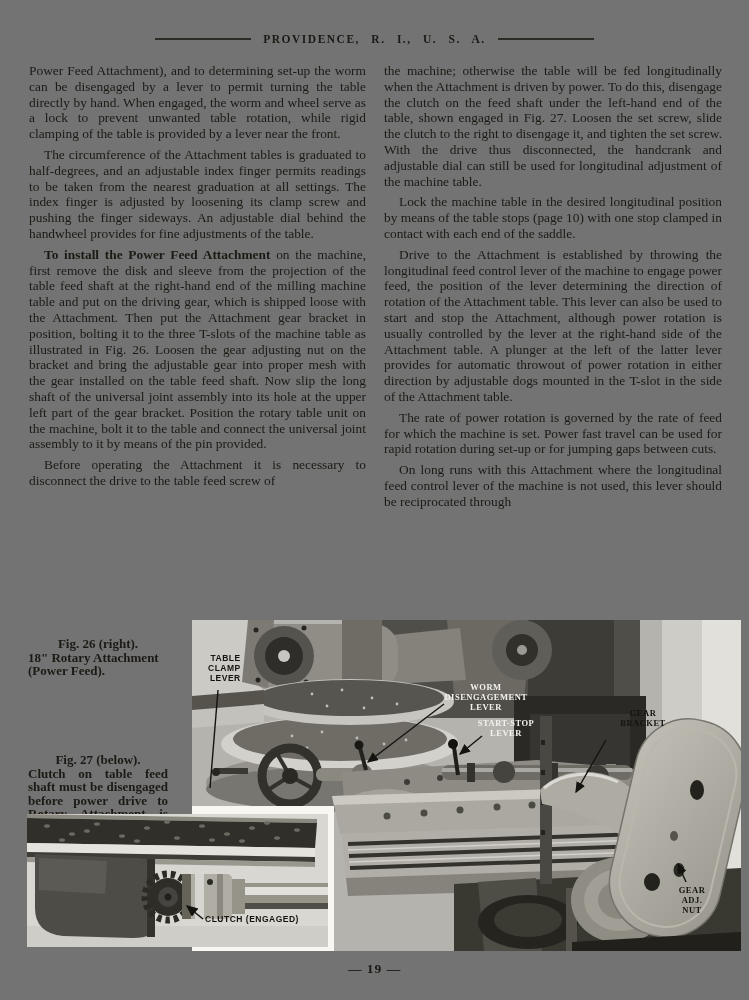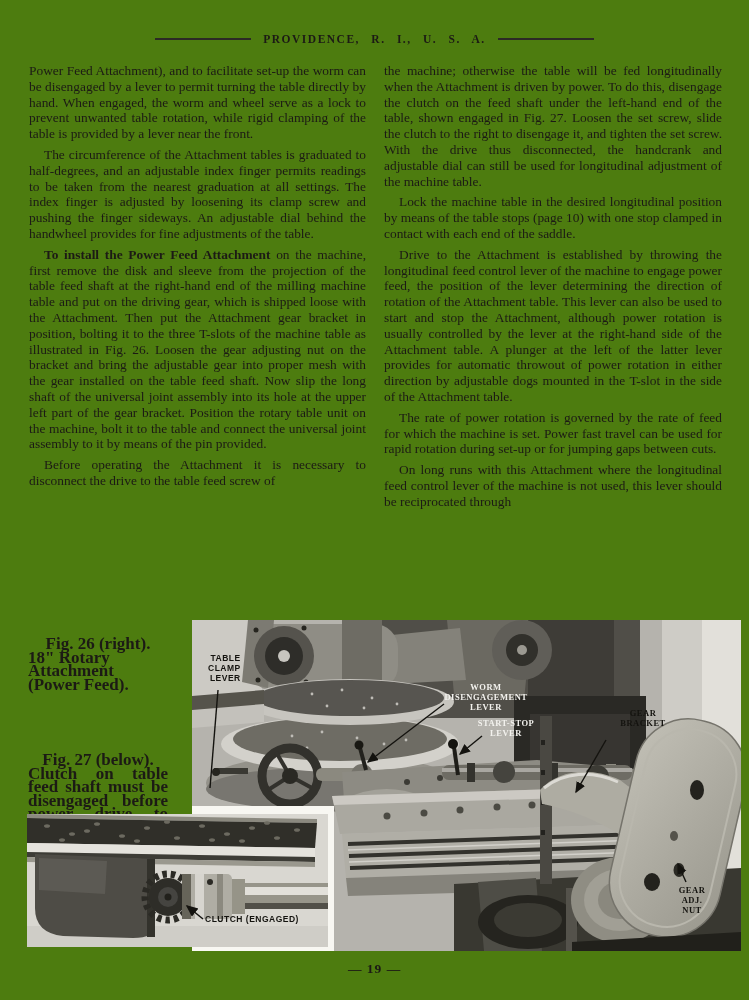--- a/index.html
+++ b/index.html
@@ -1,33 +1,33 @@
 <!DOCTYPE html>
 <html><head>
 <meta charset="utf-8">
 <style>
   html,body{margin:0;padding:0;}
   body{width:749px;height:1000px;position:relative;background:#e9e8e4;font-family:"Liberation Serif",serif;}
-  .page{position:absolute;left:0;top:0;width:749px;height:1000px;background:#4d7c0f;overflow:hidden;color:#1c1a15;}
+  .page{position:absolute;left:0;top:0;width:749px;height:1000px;background:#737373;overflow:hidden;color:#1c1a15;}
 
   
   .hdr{position:absolute;left:0;top:33px;width:749px;text-align:center;font-size:11.5px;font-weight:bold;letter-spacing:1.5px;word-spacing:7px;white-space:nowrap;}
   .hdr .rule{display:inline-block;width:96px;height:2px;background:#2c2a25;vertical-align:middle;margin:0 12px 2px 12px;}
 
   
   .col{position:absolute;top:63px;width:337px;text-align:justify;font-size:13.4px;line-height:15.8px;}
   .col-left{left:29px;}
   .col-right{left:384px;width:338px;}
   .col p{margin:0;}
   .col p + p{margin-top:5px;}
   .col p.indent{text-indent:15px;}
   .col b{font-weight:bold;}
 
   
-  .cap{position:absolute;left:28px;width:140px;font-size:17px;font-weight:bold;line-height:13.6px;}
+  .cap{position:absolute;left:28px;width:140px;font-size:13px;font-weight:bold;line-height:13.6px;}
   .cap .cap-title{text-align:center;}
   .cap .cap-body{text-align:justify;}
   #cap26{top:637px;}
   #cap27{top:753px;}
 
   
   .photo{position:absolute;overflow:hidden;}
   #fig26{left:192px;top:620px;width:549px;height:331px;}
   #fig27{left:27px;top:814px;width:301px;height:133px;padding-left:16px;}
   .photo svg{position:absolute;left:0;top:0;}
@@ -50,21 +50,21 @@
 </head>
 <body>
 
 <div class="page">
 
   <div class="hdr">
     <span class="rule"></span><span>PROVIDENCE, R. I., U. S. A.</span><span class="rule"></span>
   </div>
 
   <div class="col col-left" id="col-left">
-      <p>Power Feed Attachment), and to facilitate set-up the worm can be disengaged by a lever to permit turning the table directly by hand. When engaged, the worm and wheel serve as a lock to prevent unwanted table rotation, while rigid clamping of the table is provided by a lever near the front.</p>
+      <p>Power Feed Attachment), and to determining set-up the worm can be disengaged by a lever to permit turning the table directly by hand. When engaged, the worm and wheel serve as a lock to prevent unwanted table rotation, while rigid clamping of the table is provided by a lever near the front.</p>
       <p class="indent">The circumference of the Attachment tables is graduated to half-degrees, and an adjustable index finger permits readings to be taken from the nearest graduation at all settings. The index finger is adjusted by loosening its clamp screw and pushing the finger sideways. An adjustable dial behind the handwheel provides for fine adjustments of the table.</p>
       <p class="indent"><b>To install the Power Feed Attachment</b> on the machine, first remove the disk and sleeve from the projection of the table feed shaft at the right-hand end of the milling machine table and put on the driving gear, which is shipped loose with the Attachment. Then put the Attachment gear bracket in position, bolting it to the three T-slots of the machine table as illustrated in Fig. 26. Loosen the gear adjusting nut on the bracket and bring the adjustable gear into proper mesh with the gear installed on the table feed shaft. Now slip the long shaft of the universal joint assembly into its hole at the upper left part of the gear bracket. Position the rotary table unit on the machine, bolt it to the table and connect the universal joint assembly to it by means of the pin provided.</p>
       <p class="indent">Before operating the Attachment it is necessary to disconnect the drive to the table feed screw of</p>
     </div>
   <div class="col col-right" id="col-right">
       <p>the machine; otherwise the table will be fed longitudinally when the Attachment is driven by power. To do this, disengage the clutch on the feed shaft under the left-hand end of the table, shown engaged in Fig. 27. Loosen the set screw, slide the clutch to the right to disengage it, and tighten the set screw. With the drive thus disconnected, the handcrank and adjustable dial can still be used for longitudinal adjustment of the machine table.</p>
       <p class="indent">Lock the machine table in the desired longitudinal position by means of the table stops (page 10) with one stop clamped in contact with each end of the saddle.</p>
       <p class="indent">Drive to the Attachment is established by throwing the longitudinal feed control lever of the machine to engage power feed, the position of the lever determining the direction of rotation of the Attachment table. This lever can also be used to start and stop the Attachment, although power rotation is usually controlled by the lever at the right-hand side of the Attachment table. A plunger at the left of the latter lever provides for automatic throwout of power rotation in either direction by adjustable dogs mounted in the T-slot in the side of the Attachment table.</p>
       <p class="indent">The rate of power rotation is governed by the rate of feed for which the machine is set. Power fast travel can be used for rapid rotation during set-up or for jumping gaps between cuts.</p>
       <p class="indent">On long runs with this Attachment where the longitudinal feed control lever of the machine is not used, this lever should be reciprocated through</p>

